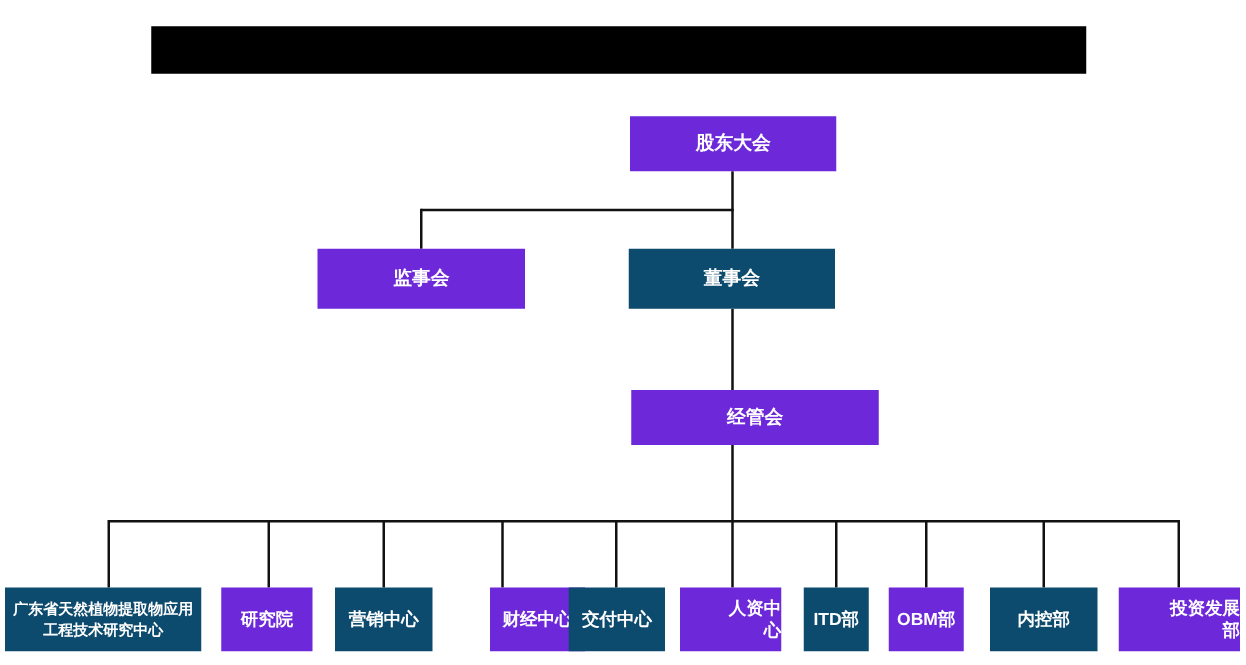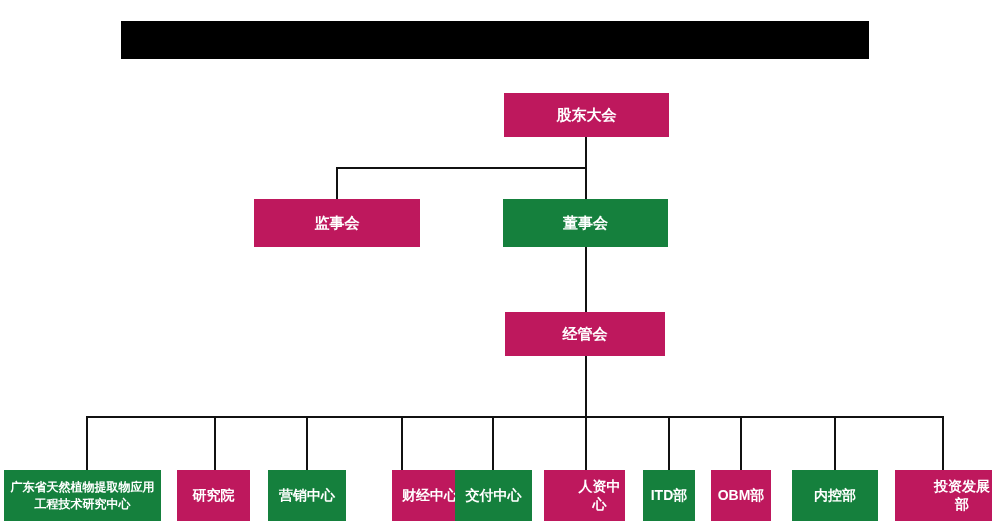--- a/index.html
+++ b/index.html
@@ -9,22 +9,22 @@
   }
   .redacted-bar{
     position:absolute;left:121px;top:21px;width:748px;height:38px;background:#000000;
   }
   .connectors{position:absolute;left:0;top:0;width:997px;height:532px;}
   .node{
     position:absolute;display:flex;align-items:center;justify-content:center;
     color:#ffffff;font-weight:bold;font-size:15px;text-align:center;
     box-sizing:border-box;line-height:1.25;
   }
-  .primary{background:#be185d;}
-  .secondary{background:#15803d;}
+  .primary{background:#6d28d9;text-align:right;}
+  .secondary{background:#0c4a6e;}
   .dept{top:470px;height:51px;font-size:14px;}
   .dept-long{font-size:12px;line-height:1.35;padding:16px 4px;}
 </style>
 </head>
 <body>
 
 <div class="canvas">
 
   <div class="redacted-bar"></div>
 
@@ -52,21 +52,21 @@
       <line x1="835" y1="417" x2="835" y2="470"></line>
       <line x1="943" y1="416" x2="943" y2="470"></line>
     </g>
   </svg>
 
   <div class="node primary" style="left:504px;top:93px;width:165px;height:44px;">股东大会</div>
 
   <div class="node primary" style="left:254px;top:199px;width:166px;height:48px;">监事会</div>
   <div class="node secondary" style="left:503px;top:199px;width:165px;height:48px;">董事会</div>
 
-  <div class="node primary" style="left:505px;top:312px;width:160px;height:44px;">经管会</div>
+  <div class="node primary" style="left:505px;top:312px;width:198px;height:44px;">经管会</div>
 
   <div class="node secondary dept dept-long" style="left:4px;width:157px;">广东省天然植物提取物应用工程技术研究中心</div>
   <div class="node primary dept" style="left:177px;width:73px;">研究院</div>
   <div class="node secondary dept" style="left:268px;width:78px;">营销中心</div>
   <div class="node primary dept" style="left:364px;width:76px;margin-left:28px;">财经中心</div>
   <div class="node secondary dept" style="left:455px;width:77px;">交付中心</div>
   <div class="node primary dept" style="left:544px;width:81px;padding-left:30px;">人资中心</div>
   <div class="node secondary dept" style="left:643px;width:52px;">ITD部</div>
   <div class="node primary dept" style="left:711px;width:60px;">OBM部</div>
   <div class="node secondary dept" style="left:792px;width:86px;">内控部</div>

